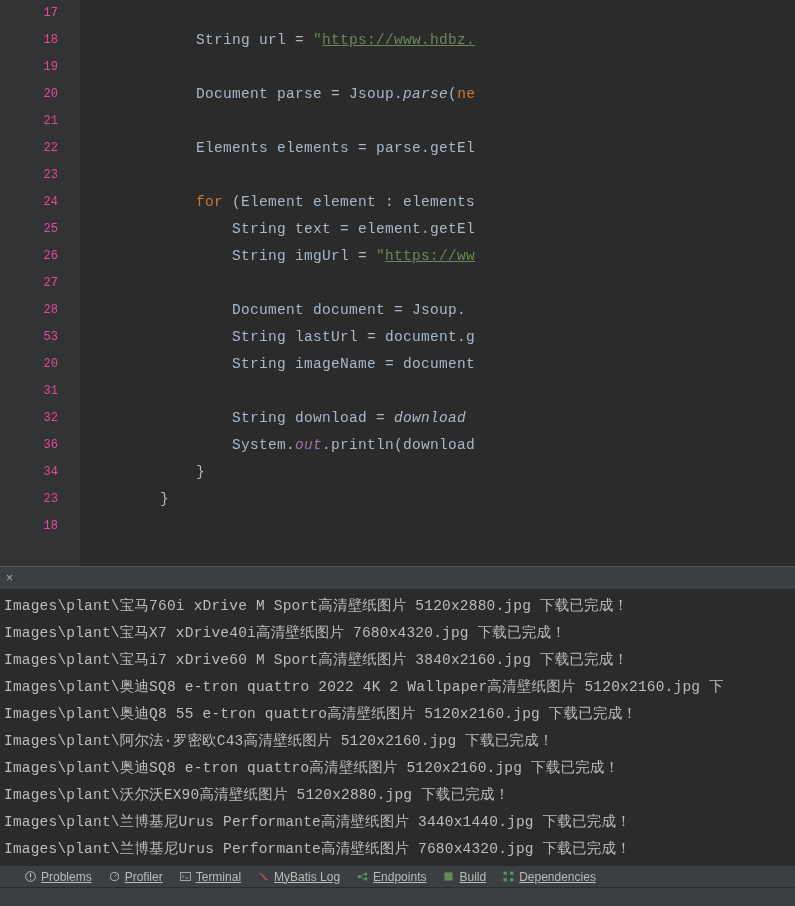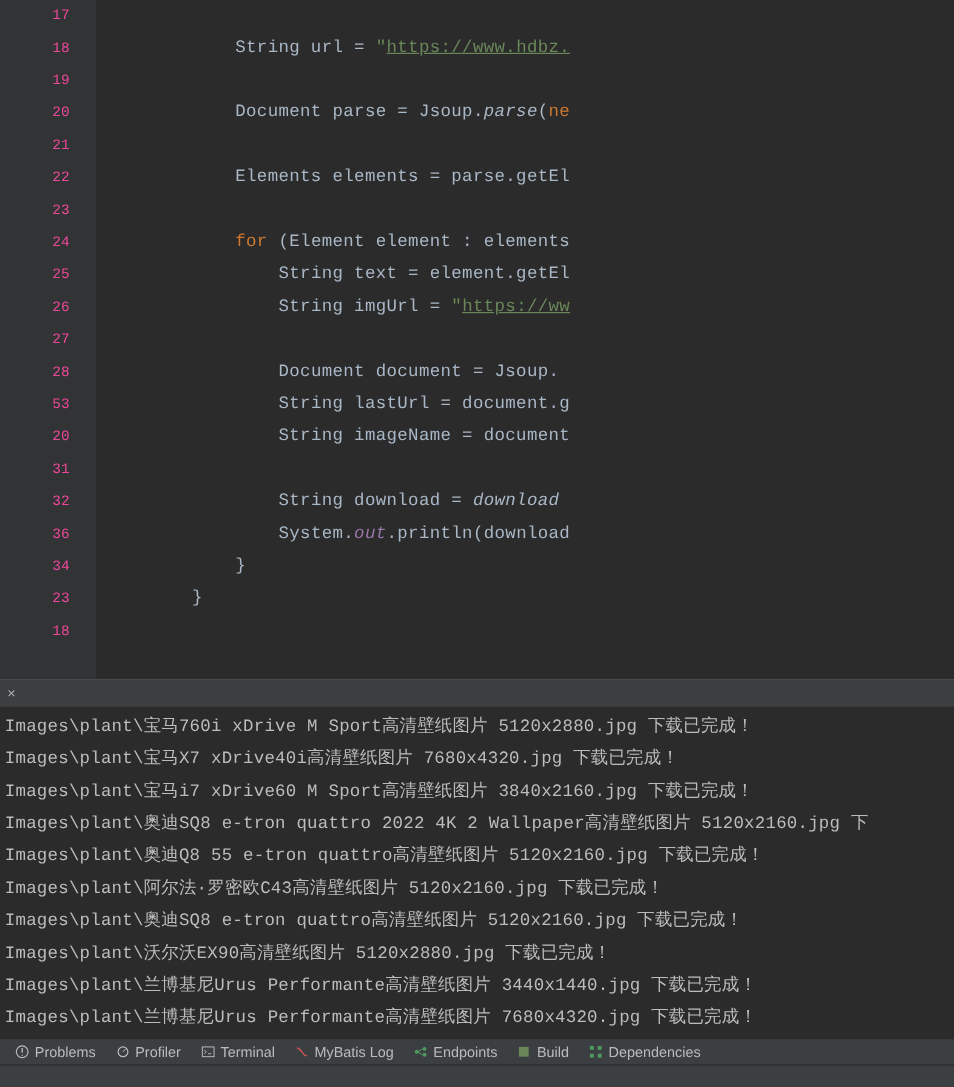--- a/index.html
+++ b/index.html
@@ -117,21 +117,22 @@
 
 .bottom-bar {
   height: 22px;
   background: #3c3f41;
   display: flex;
   align-items: center;
   font-family: -apple-system, 'Segoe UI', sans-serif;
   font-size: 12px;
   color: #bbb;
   border-top: 1px solid #2b2b2b;
-  padding-left: 4px;
+  padding-left: 16px;
+  text-decoration: underline;
 }
 .bottom-item {
   display: flex;
   align-items: center;
   padding: 0 8px;
   gap: 4px;
   cursor: pointer;
 }
 .bottom-item svg, .bottom-item .ico { width: 13px; height: 13px; }
 .status-line {

